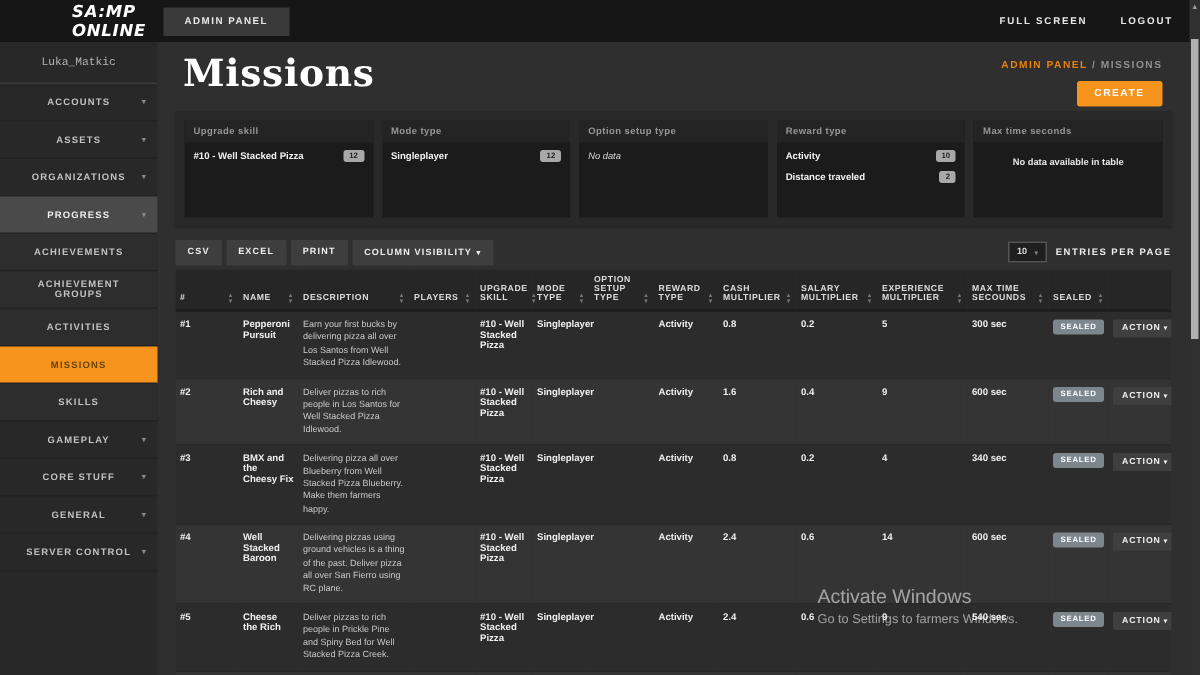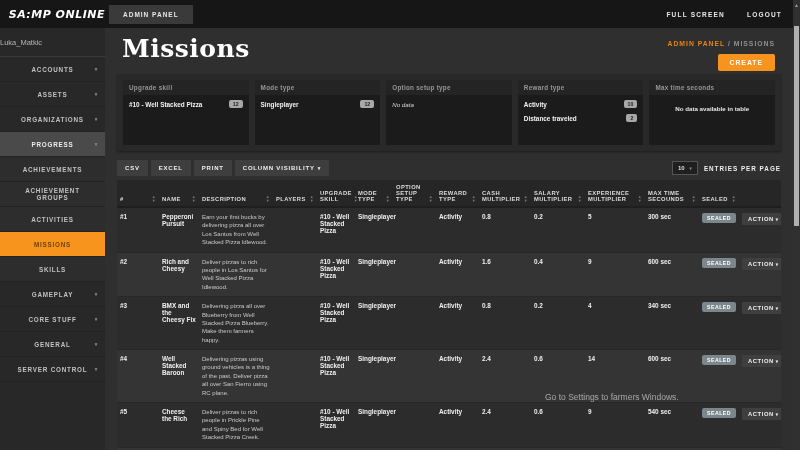--- a/index.html
+++ b/index.html
@@ -8,37 +8,38 @@
     position:relative; width:800px; height:450px; overflow:hidden;
     background:#2f2f2f; font-family:"Liberation Sans", sans-serif;
     -webkit-font-smoothing:antialiased;
   }
   
   .topbar {
     position:absolute; left:0; top:0; width:800px; height:28px;
     background:#161616; display:flex; align-items:center; z-index:5;
   }
   .logo {
-    width:105px; text-align:right; color:#fff; font-weight:bold; font-style:italic;
-    font-size:11px; letter-spacing:.5px; font-family:"DejaVu Sans", sans-serif;
+    width:105px; text-align:left; color:#fff; font-weight:bold; font-style:italic;
+    font-size:11px; letter-spacing:.5px; font-family:"DejaVu Sans", sans-serif;padding-left:48px;
   }
   .admin-panel-btn {
     background:#3a3a3a; color:#e8e8e8; border:none; font-weight:bold;
     font-size:6.5px; letter-spacing:1px; padding:6px 14px; margin-left:4px; cursor:pointer;
   }
   .topbar-right { margin-left:auto; display:flex; gap:22px; padding-right:18px; }
   .topbar-link { color:#e8e8e8; font-size:6.5px; font-weight:bold; letter-spacing:1.2px; cursor:pointer; }
   
   .sidebar {
     position:absolute; left:0; top:28px; width:105px; height:422px;
     background:#282828; z-index:4;
   }
   .username {
-    color:#b5b5b5; font-size:7.5px; padding:10px 0 9px 0;
+    color:#b5b5b5; font-size:7.5px; text-align:center; padding:10px 0 9px 0;
     border-bottom:1px solid #3a3a3a;
+    font-family:Liberation Mono, monospace;
   }
   .nav-item {
     position:relative; height:25px; display:flex; align-items:center; justify-content:center;
     color:#c2c2c2; font-size:6.3px; font-weight:bold; letter-spacing:.8px;
     border-bottom:1px solid #222; cursor:pointer; text-align:center; padding:0 10px;
   }
   .nav-item .caret {
     position:absolute; right:7px; top:50%; transform:translateY(-50%);
     font-size:5px; color:#8a8a8a;
   }
@@ -495,15 +496,16 @@
       </table>
     </div>
   </div>
 
   <div class="scrollbar">
     <div class="scroll-up">▲</div>
     <div class="scroll-thumb"></div>
   </div>
 
   <div class="watermark">
+    <div class="l1">Activate Windows</div>
     <div class="l2">Go to Settings to farmers Windows.</div>
   </div>
 </div>
 
 </body></html>

